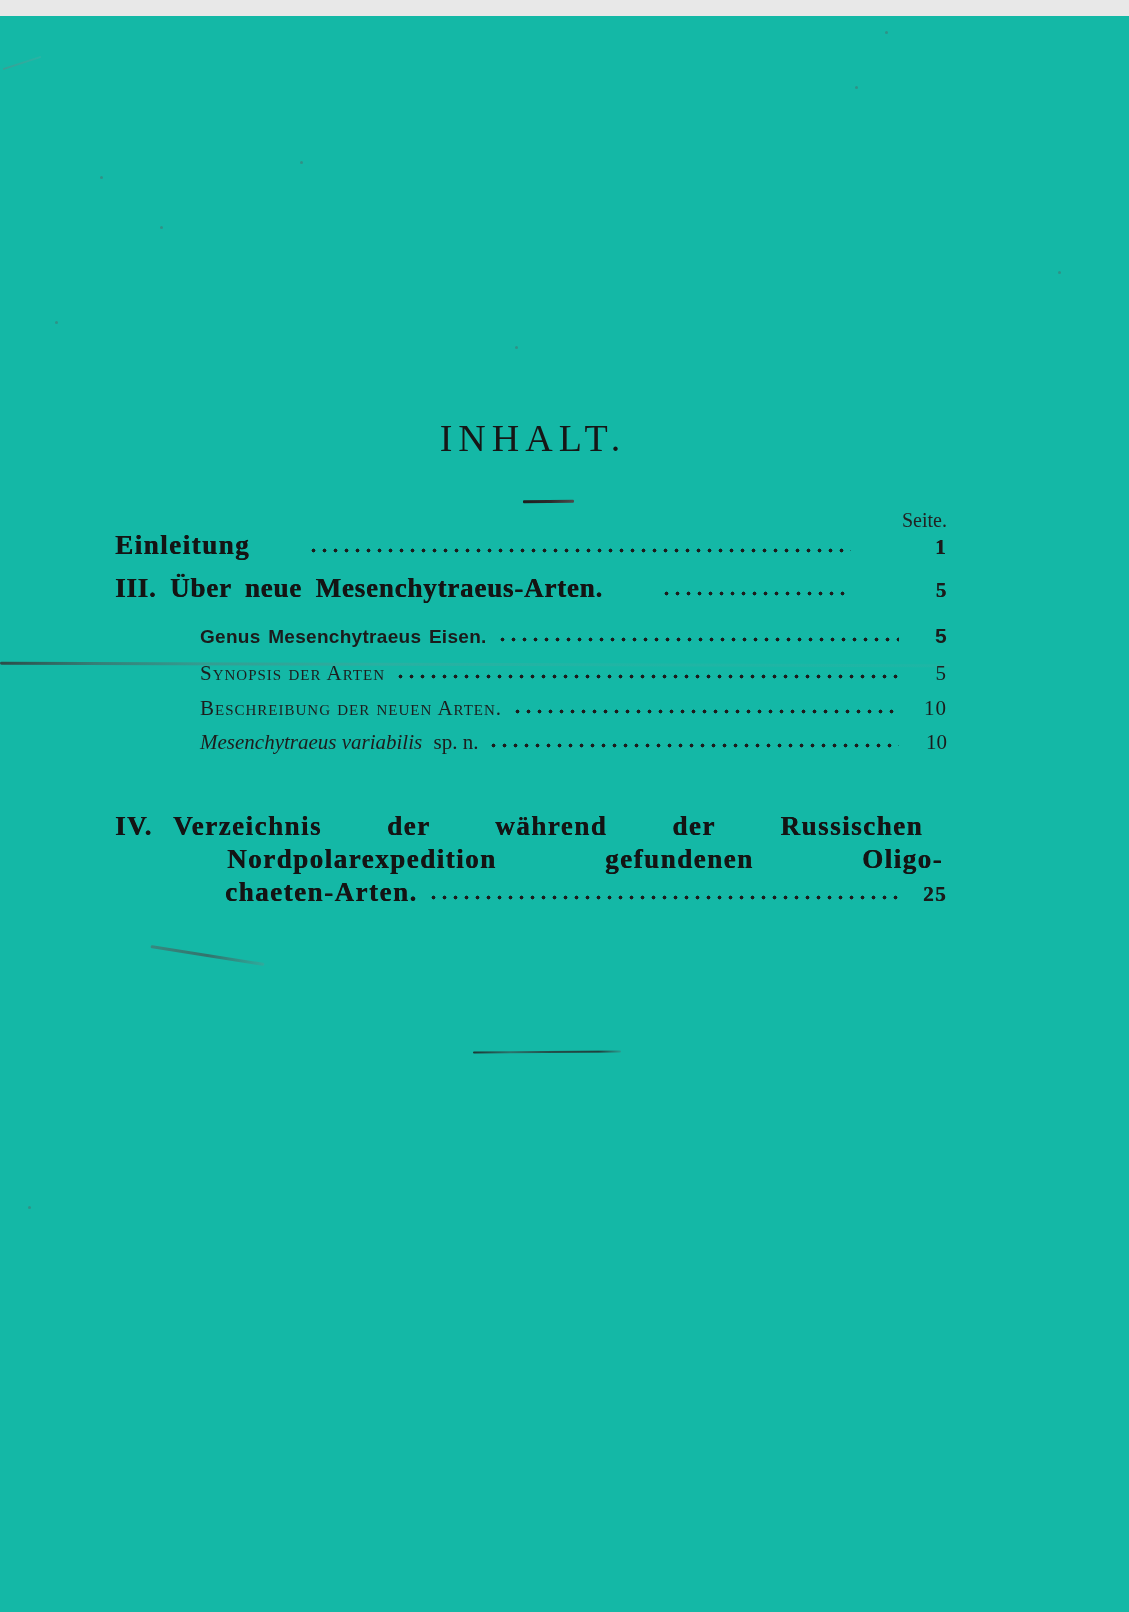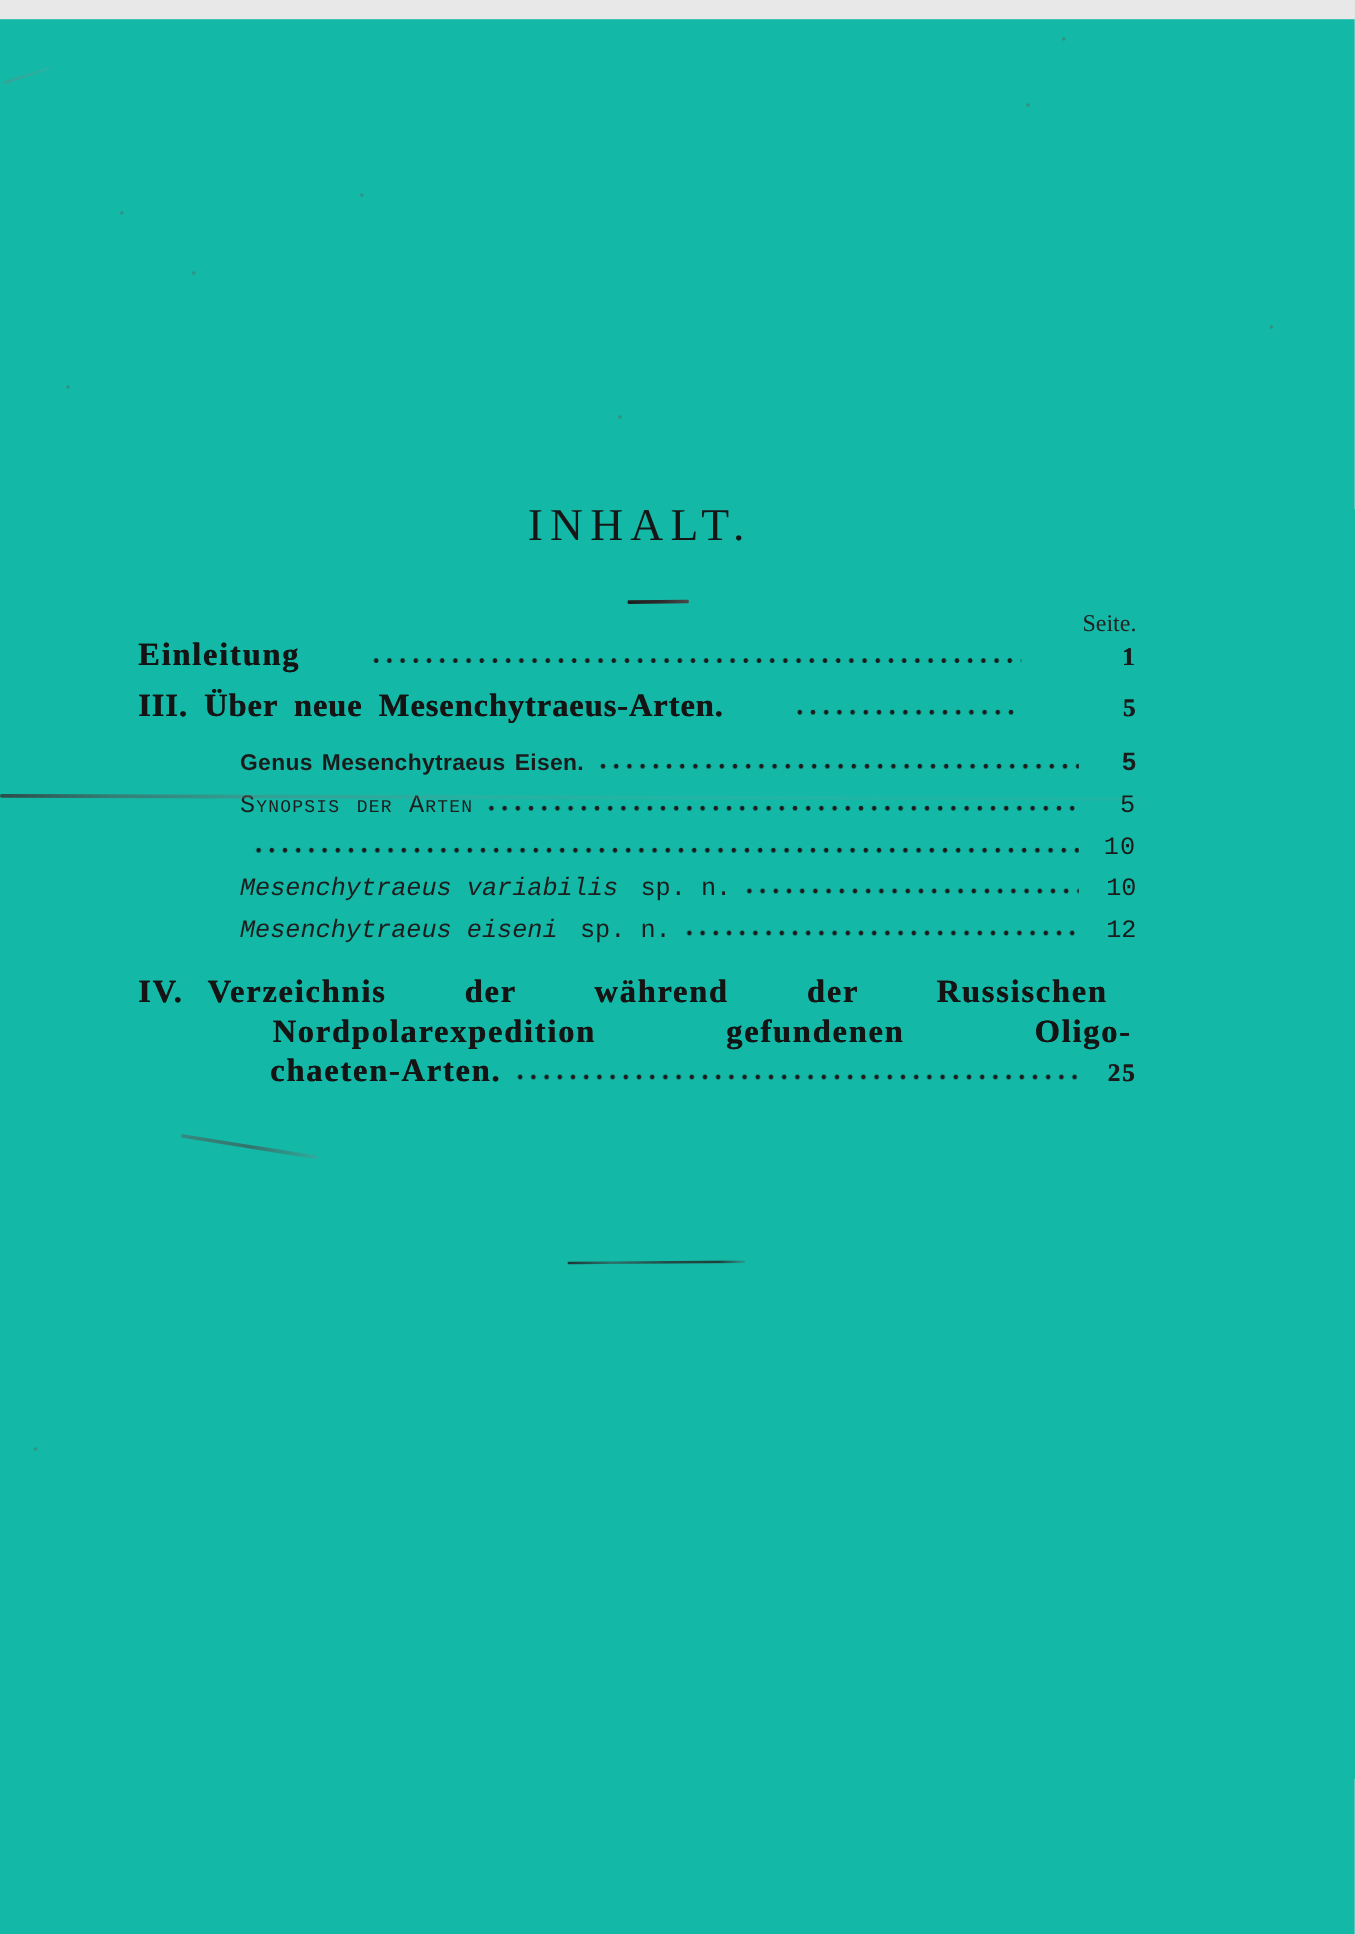--- a/index.html
+++ b/index.html
@@ -48,21 +48,21 @@
     color: #222;
   }
 
   
   .row {
     position: absolute;
     display: flex;
     align-items: baseline;
   }
   .row-main  { left: 115px; width: 832px; }
-  .row-sub   { left: 200px; width: 747px; font-family: Liberation Mono, monospace; }
+  .row-sub   { left: 200px; width: 747px; }
 
   .lbl { white-space: nowrap; }
 
   .e-main {
     font-size: 27px;
     font-weight: bold;
     letter-spacing: 1.5px;
     color: #141414;
     text-shadow: 0.4px 0 0 currentColor;
     line-height: 32px;
@@ -220,41 +220,34 @@
     <span class="pg">5</span>
   </div>
 
   <div class="row row-sub e-caps" style="top:644px">
     <span class="lbl">Synopsis der Arten</span>
     <span class="leader"></span>
     <span class="pg">5</span>
   </div>
 
   <div class="row row-sub e-caps" style="top:679px">
+    <span class="lbl">Beschreibung der neuen Arten.</span>
     <span class="leader"></span>
     <span class="pg">10</span>
   </div>
 
   <div class="row row-sub e-species" style="top:713px">
     <span class="lbl">
       <span class="it">Mesenchytraeus variabilis</span>
       <span class="rm">sp. n.</span>
     </span>
     <span class="leader"></span>
     <span class="pg">10</span>
   </div>
 
-  <div class="row row-sub e-species" style="top:748px">
-    <span class="lbl">
-      <span class="it">Mesenchytraeus eiseni</span>
-      <span class="rm">sp. n.</span>
-    </span>
-    <span class="leader"></span>
-    <span class="pg">12</span>
-  </div>
 
   <div class="entry-iv e-main">
     <div class="ivl iv-line1">
       <span class="iv-num">IV.</span>
       <span class="iv-just">Verzeichnis der während der Russischen</span>
     </div>
     <div class="ivl iv-line2 iv-just">Nordpolarexpedition gefundenen Oligo-</div>
     <div class="ivl iv-line3">
       <span class="lbl">chaeten-Arten.</span>
       <span class="leader"></span>

